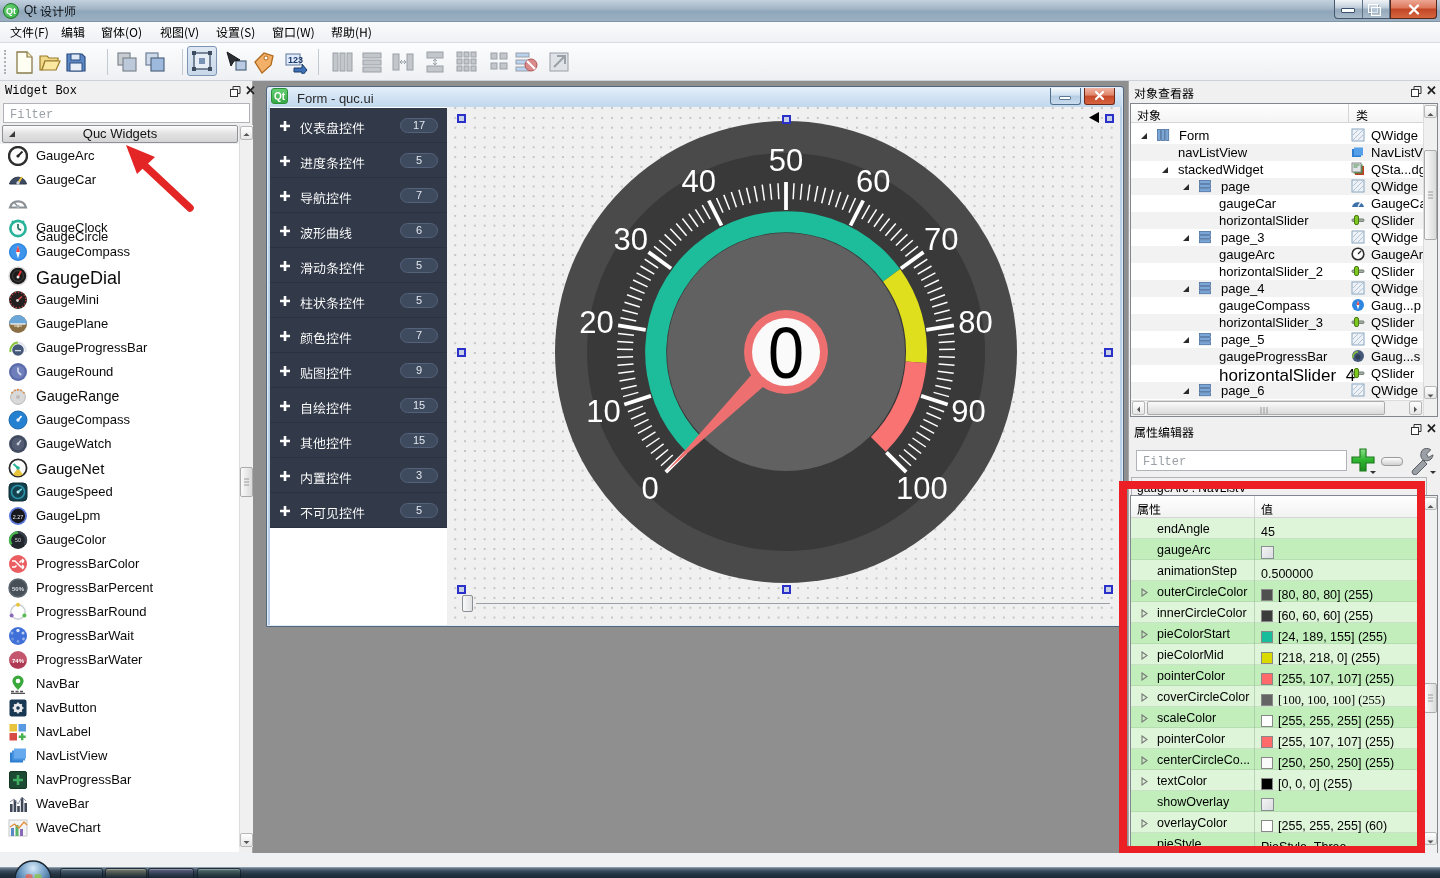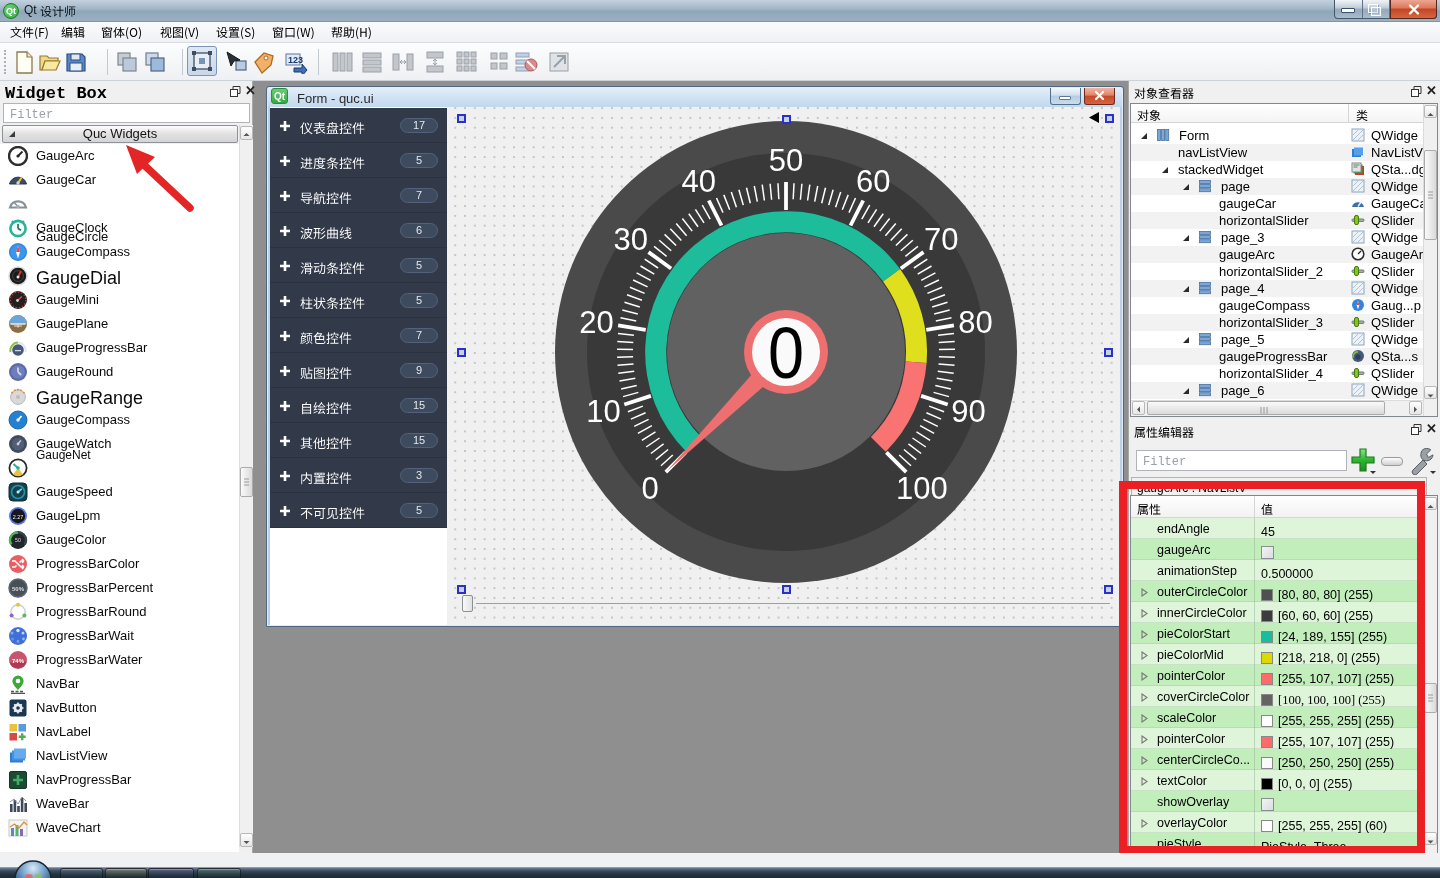--- a/index.html
+++ b/index.html
@@ -204,21 +204,21 @@
       <rect x="2" y="17" width="13" height="4"></rect>
     </g>
     <circle cx="17" cy="15" r="6" fill="#d98b8b" stroke="#b05858"></circle>
     <path d="M13 11l8 8" stroke="#fff" stroke-width="2"></path>
   </svg>
 <svg class="abs" style="left:547px;top:50px;" width="24" height="24" viewBox="0 0 24 24">
     <rect x="3" y="3" width="18" height="18" fill="#dfe3e8" stroke="#9aa0a7"></rect>
     <path d="M7 17L17 7m-7-1h8v8" stroke="#9aa0a7" stroke-width="2" fill="none"></path>
   </svg>
 <div class="abs" style="left:0px;top:81px;width:253px;height:772px;background:#f0f0f0;border-right:1px solid #a8a8a8;"></div>
-<div class="abs mono" style="left:5px;top:84px;font-size:17px;font-weight:bold;color:#000;">Widget Box</div>
+<div class="abs mono" style="left:5px;top:84px;font-size:12px;font-weight:normal;color:#000;">Widget Box</div>
 <svg class="abs" style="left:230px;top:86px" width="11" height="11" viewBox="0 0 11 11">
     <rect x="0.5" y="3.5" width="7" height="7" fill="#fff" stroke="#333"></rect>
     <path d="M3 3.5V.5h7v7H7.5" fill="none" stroke="#333"></path>
   </svg>
 <div class="abs" style="left:245px;top:83px;font-size:13px;font-weight:bold;color:#222;">✕</div>
 <div class="abs" style="left:3px;top:103px;width:247px;height:20px;background:#fff;border:1px solid #b0b4b8;"><span class="mono" style="color:#9aa0a6;font-size:12px;margin-left:6px;line-height:18px;display:inline-block;">Filter</span></div>
 <div class="abs" style="left:2px;top:125px;width:236px;height:18px;background:linear-gradient(#fdfdfd,#e2e2e2 48%,#d4d4d4);border:1px solid #8e9296;border-radius:2px;text-align:center;font-size:13px;color:#141414;line-height:16px;">Quc Widgets</div>
 <svg class="abs" style="left:8px;top:130px" width="8" height="8" viewBox="0 0 8 8">
     <path d="M1 7L7 7 7 1z" fill="#3a3a3a" transform="rotate(0)"></path>
   </svg>
@@ -296,42 +296,42 @@
       <circle cx="10" cy="10" r="9" fill="#5a6aa8"></circle>
       <circle cx="10" cy="10" r="6.8" fill="#6e7eba"></circle>
       <path d="M10 10V5.4M10 10l3.2 3" stroke="#d0d6ee" stroke-width="1.8"></path>
     </svg></div>
 <div class="abs" style="left:36px;top:364px;font-size:13px;color:#0a0a0a;">GaugeRound</div>
 <div class="abs" style="left:8px;top:386px;width:20px;height:20px;"><svg width="20" height="20" viewBox="0 0 20 20">
       <circle cx="10" cy="11" r="7.4" fill="#d9d9d9" stroke="#b9b9b9"></circle>
       <path d="M3.5 6l1.4 1.2M6.5 3.6l.9 1.6M10 2.8v1.9M13.5 3.6l-.9 1.6M16.5 6l-1.4 1.2" stroke="#e08a3c" stroke-width="1.6"></path>
       <circle cx="10" cy="11" r="2" fill="#bdbdbd"></circle>
     </svg></div>
-<div class="abs" style="left:36px;top:388px;font-size:18px;color:#0a0a0a;">GaugeRange</div>
+<div class="abs" style="left:36px;top:388px;font-size:14px;color:#0a0a0a;">GaugeRange</div>
 <div class="abs" style="left:8px;top:410px;width:20px;height:20px;"><svg width="20" height="20" viewBox="0 0 20 20">
       <circle cx="10" cy="10" r="9" fill="#2480d0"></circle>
       <circle cx="10" cy="10" r="9" fill="none" stroke="#1c66aa" stroke-width="1"></circle>
       <path d="M10 10L13.5 6" stroke="#fff" stroke-width="1.8"></path>
       <circle cx="10" cy="10" r="1.7" fill="#eaf2fa"></circle>
     </svg></div>
 <div class="abs" style="left:36px;top:412px;font-size:13px;color:#0a0a0a;">GaugeCompass</div>
 <div class="abs" style="left:8px;top:434px;width:20px;height:20px;"><svg width="20" height="20" viewBox="0 0 20 20">
       <circle cx="10" cy="10" r="9" fill="#454f63"></circle>
       <circle cx="10" cy="10" r="7" fill="#525d73" stroke="#39435a"></circle>
       <path d="M10 10L12.8 6.4" stroke="#c8cedc" stroke-width="1.5"></path>
       <circle cx="10" cy="10" r="1.4" fill="#c8cedc"></circle>
     </svg></div>
 <div class="abs" style="left:36px;top:436px;font-size:13px;color:#0a0a0a;">GaugeWatch</div>
 <div class="abs" style="left:8px;top:458px;width:20px;height:20px;"><svg width="20" height="20" viewBox="0 0 20 20">
       <circle cx="10" cy="10" r="8.6" fill="#fdfdfd" stroke="#2a2a2a" stroke-width="1.8"></circle>
       <path d="M5 16.5a8.6 8.6 0 0010 0l-5-6.5z" fill="#e8c33c"></path>
       <path d="M10 10L5.5 6" stroke="#27b39a" stroke-width="2"></path>
       <circle cx="10" cy="10" r="1.8" fill="#27b39a"></circle>
     </svg></div>
-<div class="abs" style="left:36px;top:448px;font-size:12px;color:#0a0a0a;">GaugeNet</div>
+<div class="abs" style="left:36px;top:460px;font-size:15px;color:#0a0a0a;">GaugeNet</div>
 <div class="abs" style="left:8px;top:482px;width:20px;height:20px;"><svg width="20" height="20" viewBox="0 0 20 20">
       <rect x="1" y="1" width="18" height="18" rx="4" fill="#15414e" stroke="#0c2d36"></rect>
       <circle cx="10" cy="10" r="6.5" fill="none" stroke="#2a93a8" stroke-width="1.6"></circle>
       <path d="M10 10L13.8 6.8" stroke="#6fd8e8" stroke-width="1.7"></path>
       <circle cx="10" cy="10" r="1.5" fill="#bfeef4"></circle>
     </svg></div>
 <div class="abs" style="left:36px;top:484px;font-size:13px;color:#0a0a0a;">GaugeSpeed</div>
 <div class="abs" style="left:8px;top:506px;width:20px;height:20px;"><svg width="20" height="20" viewBox="0 0 20 20">
       <circle cx="10" cy="10" r="9" fill="#5a77d8"></circle>
       <circle cx="10" cy="10" r="7.2" fill="#16181d"></circle>
@@ -948,23 +948,23 @@
       <path d="M2 12L12 2M2 7l5-5M7 12l5-5" stroke="#b0c4d8"></path>
     </svg></div>
 <div class="abs" style="left:1371px;top:332px;font-size:13px;color:#000;white-space:nowrap;overflow:hidden;width:52px;">QWidge</div>
 <div class="abs" style="left:1131px;top:348px;width:292px;height:17px;background:#f2f2f2;"></div>
 <div class="abs" style="left:1219px;top:349px;font-size:13px;color:#000;">gaugeProgressBar</div>
 <div class="abs" style="left:1351px;top:349px;width:14px;height:14px;"><svg width="14" height="14" viewBox="0 0 14 14">
       <circle cx="7" cy="7" r="6" fill="#46597a"></circle>
       <path d="M2 9a5.3 5.3 0 015-6.3" fill="none" stroke="#8cc63f" stroke-width="1.4"></path>
       <circle cx="7" cy="8" r="2.6" fill="#2e3f5c"></circle>
     </svg></div>
-<div class="abs" style="left:1371px;top:349px;font-size:13px;color:#000;white-space:nowrap;overflow:hidden;width:52px;">QSta...s</div>
+<div class="abs" style="left:1371px;top:349px;font-size:13px;color:#000;white-space:nowrap;overflow:hidden;width:52px;">Gaug...s</div>
 <div class="abs" style="left:1131px;top:365px;width:292px;height:17px;background:#ffffff;"></div>
-<div class="abs" style="left:1219px;top:366px;font-size:13px;color:#000;">horizontalSlider_4</div>
+<div class="abs" style="left:1219px;top:366px;font-size:17px;color:#000;">horizontalSlider_4</div>
 <div class="abs" style="left:1351px;top:366px;width:14px;height:14px;"><svg width="14" height="14" viewBox="0 0 14 14">
       <rect x="1" y="6" width="12" height="2.4" rx="1" fill="#aab4ac" stroke="#6e7a70"></rect>
       <rect x="3.5" y="2.5" width="4" height="9" rx="1.5" fill="#7ec820" stroke="#4a7a12"></rect>
     </svg></div>
 <div class="abs" style="left:1371px;top:366px;font-size:13px;color:#000;white-space:nowrap;overflow:hidden;width:52px;">QSlider</div>
 <div class="abs" style="left:1131px;top:382px;width:292px;height:17px;background:#f2f2f2;"></div>
 <svg class="abs" style="left:1182px;top:387px" width="8" height="8" viewBox="0 0 8 8">
     <path d="M1 7L7 7 7 1z" fill="#2a2a2a"></path>
   </svg>
 <div class="abs" style="left:1198px;top:383px;width:14px;height:14px;"><svg width="14" height="14" viewBox="0 0 14 14">

